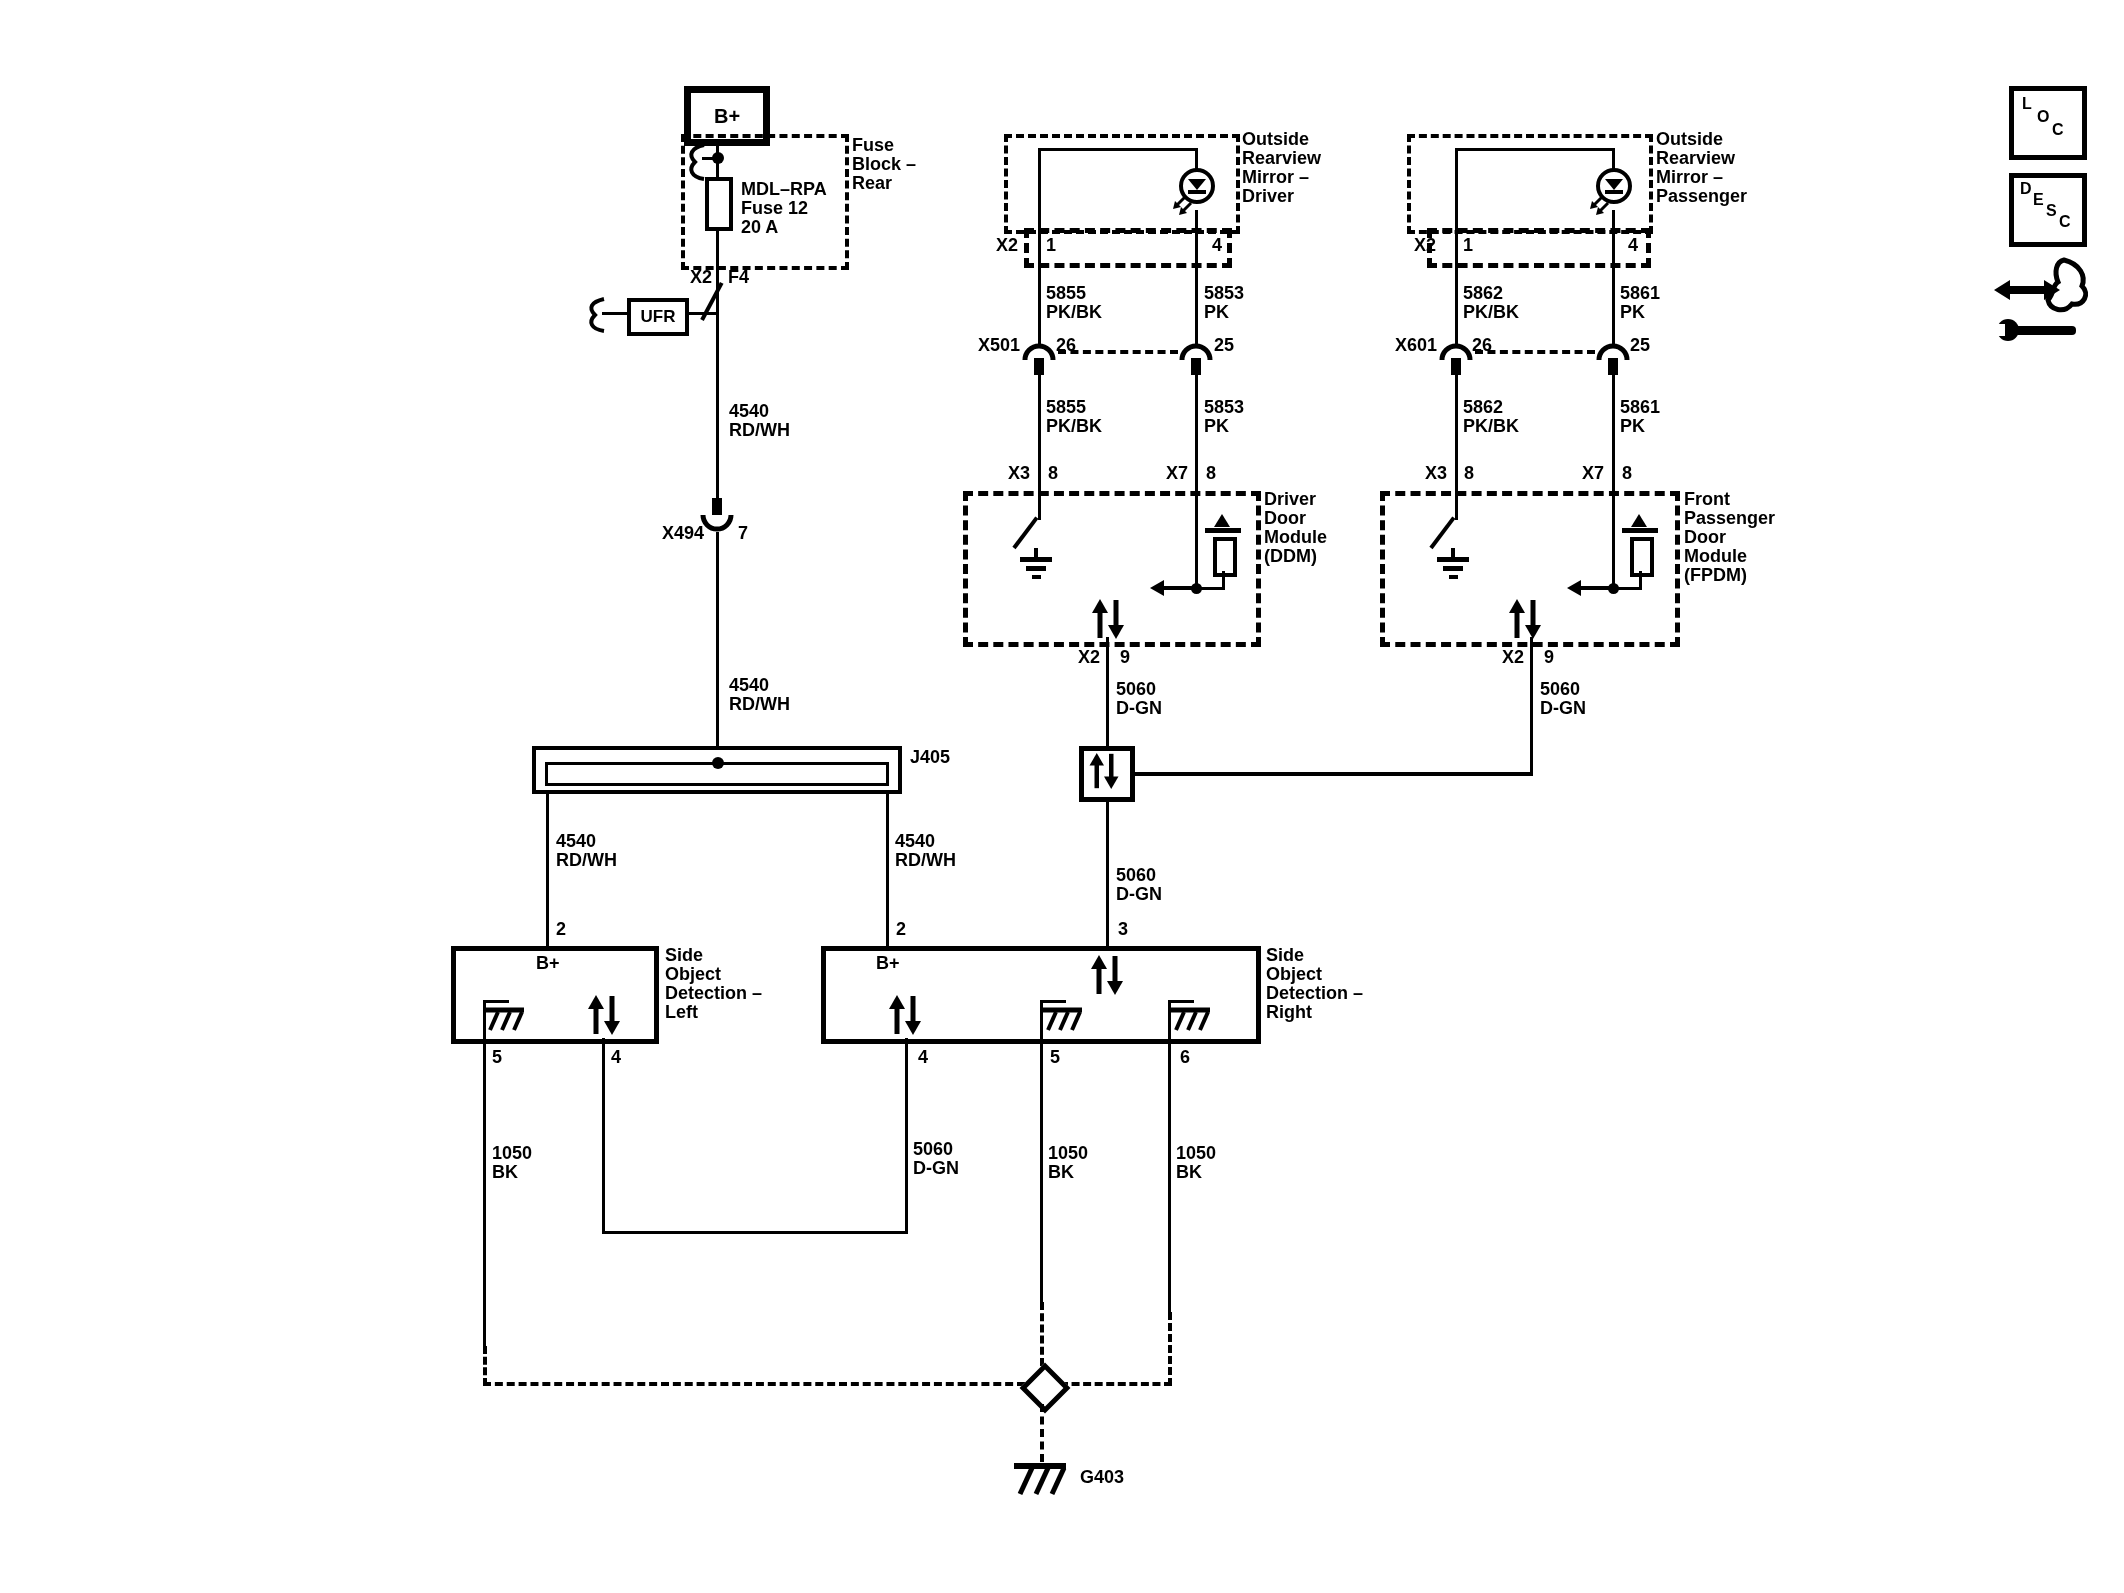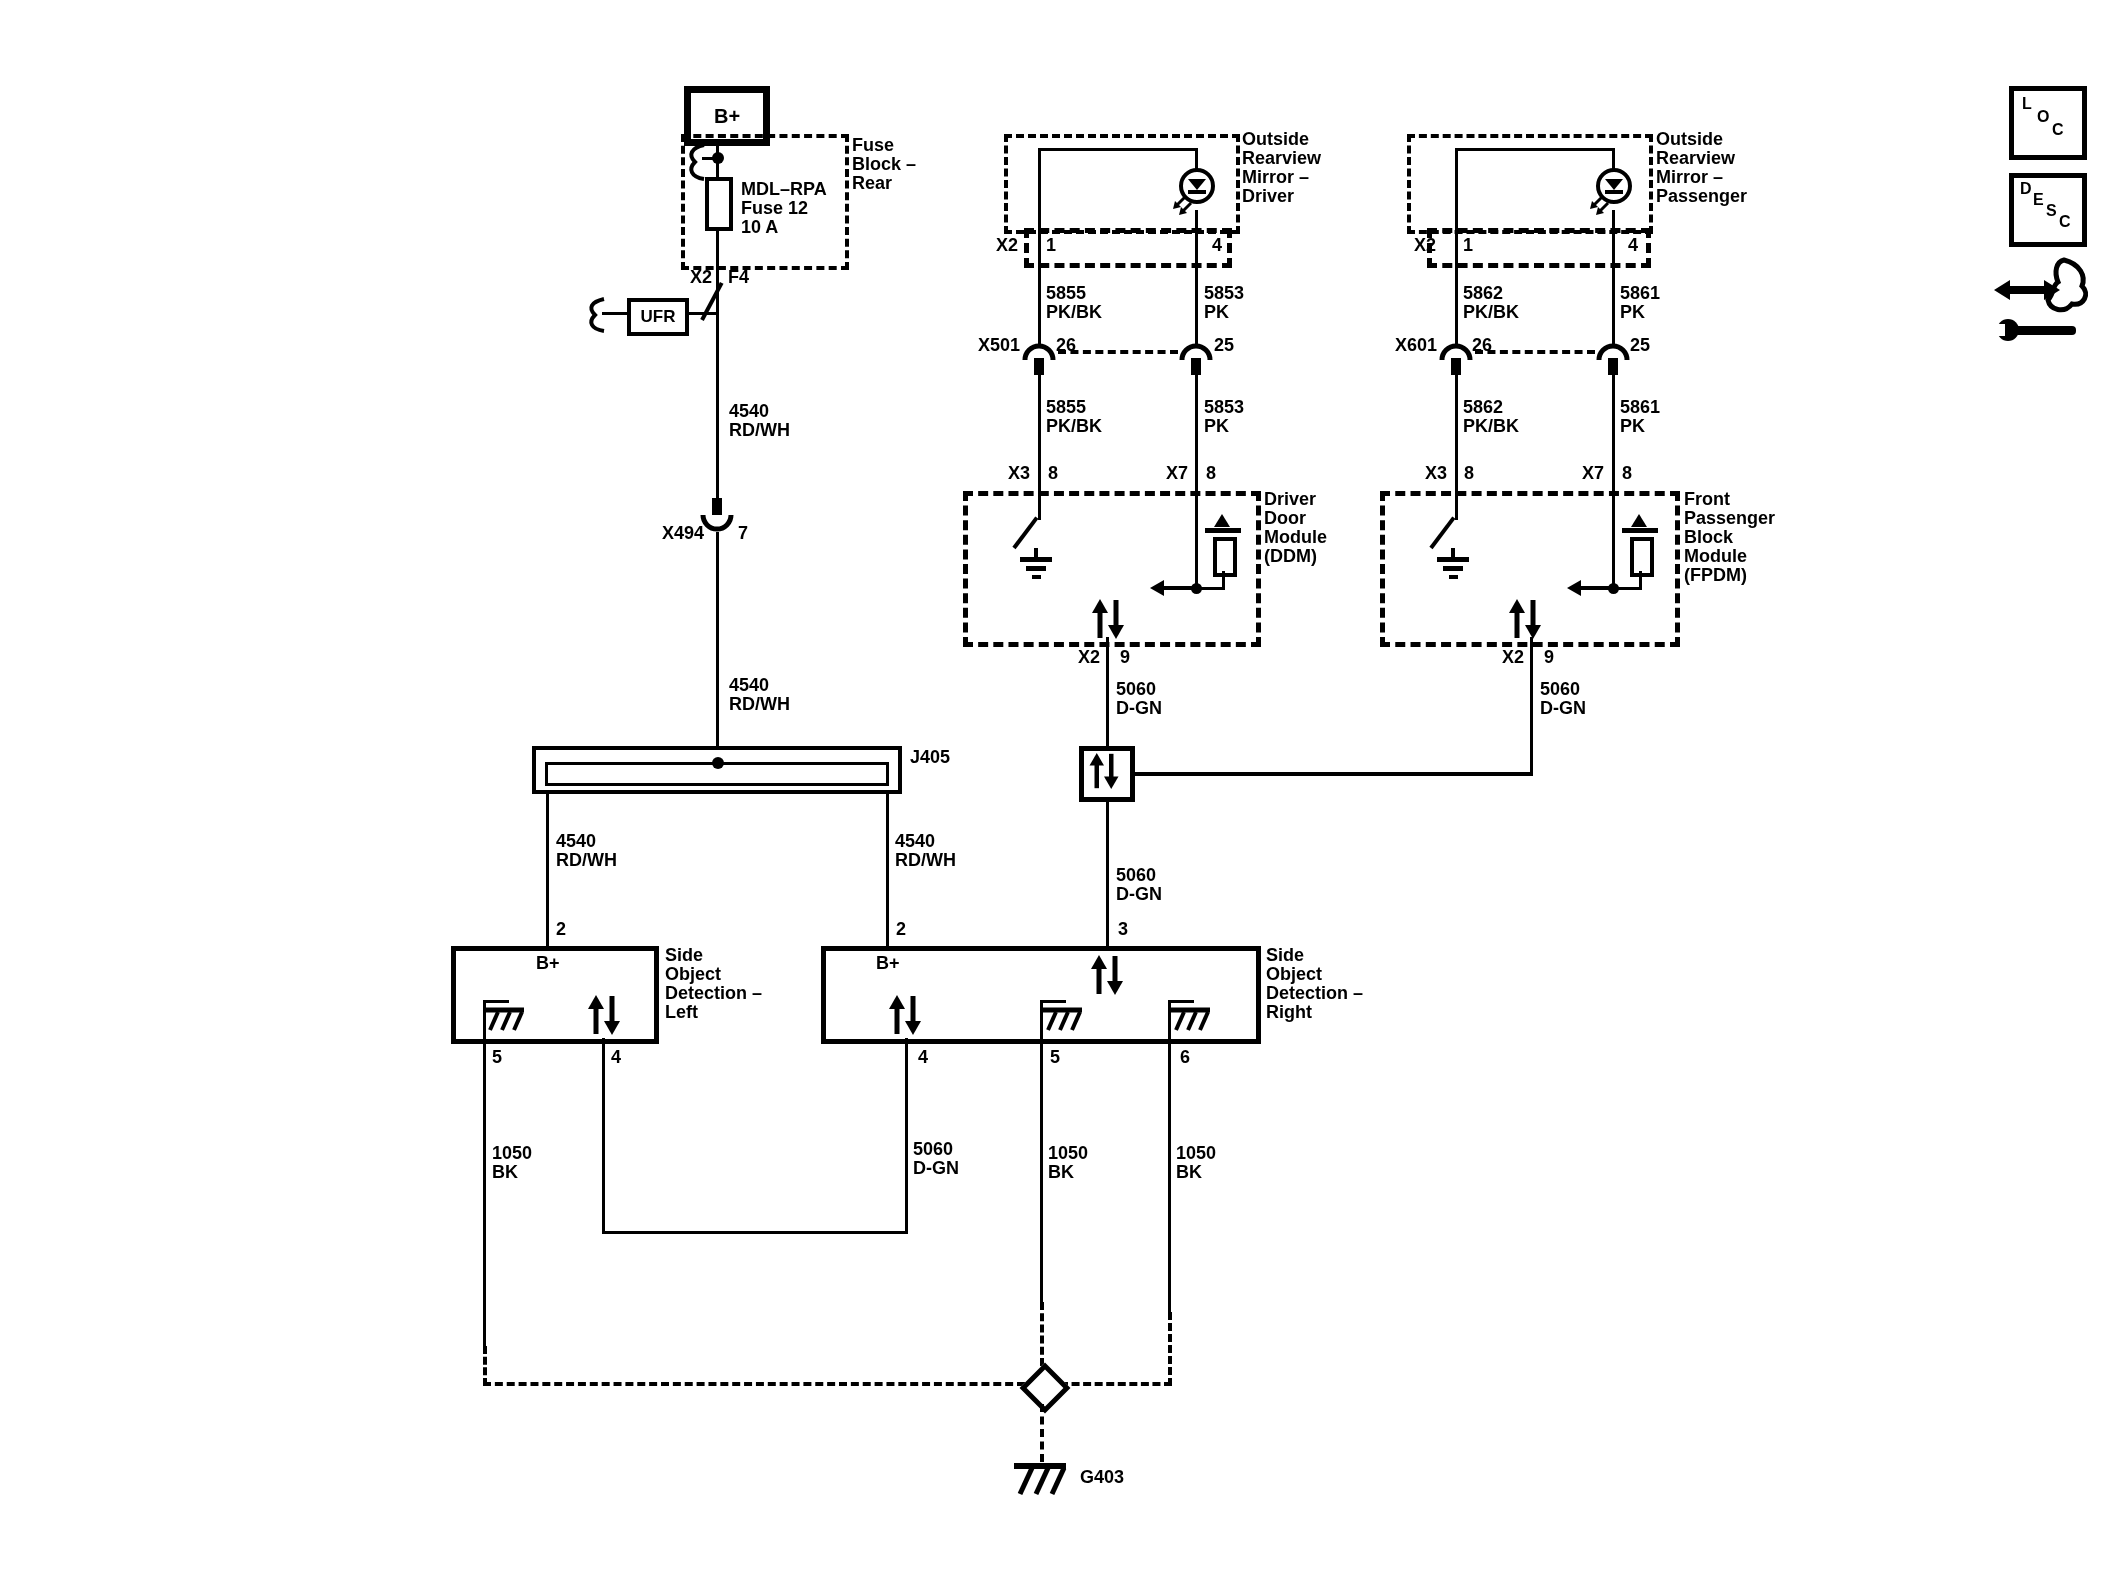--- a/index.html
+++ b/index.html
@@ -33,21 +33,21 @@
 
   <div class="dbox" style="left:681px;top:134px;width:160px;height:128px"></div>
   <svg class="icon" style="left:686px;top:142px" width="22" height="40" viewBox="0 0 22 40">
       <path d="M18,3 C5,6 2,13 9,20 C2,27 5,35 18,37" stroke="#000" stroke-width="4" fill="none"></path>
     </svg>
   <div class="w" style="left:702px;top:157px;width:18px;height:3px"></div>
   <div class="dot" style="left:712px;top:152px"></div>
   <div style="position:absolute;left:705px;top:177px;width:20px;height:46px;border:4px solid #000;background:#fff"></div>
   <div class="lbl" style="left:741px;top:180px">MDL–RPA
 Fuse 12
-10 A</div>
+20 A</div>
   <div class="lbl" style="left:852px;top:136px">Fuse
 Block –
 Rear</div>
 
   <div class="w" style="left:716px;top:227px;width:3px;height:271px"></div>
   <div class="lbl ra" style="left:712px;top:268px">X2</div>
   <div class="lbl" style="left:728px;top:268px">F4</div>
   <div class="diag" style="left:702px;top:318px;width:42px;transform:rotate(-62deg)"></div>
 
   <div class="w" style="left:602px;top:312px;width:116px;height:3px"></div>
@@ -237,21 +237,21 @@
   <div class="lbl" style="left:1620px;top:398px">5861
 PK</div>
   <div class="lbl ra" style="left:1447px;top:464px">X3</div>
   <div class="lbl" style="left:1464px;top:464px">8</div>
   <div class="lbl ra" style="left:1604px;top:464px">X7</div>
   <div class="lbl" style="left:1622px;top:464px">8</div>
 
   <div class="bbox" style="left:1380px;top:491px;width:290px;height:146px"></div>
   <div class="lbl" style="left:1684px;top:490px">Front
 Passenger
-Block
+Door
 Module
 (FPDM)</div>
   <div class="w" style="left:1455px;top:488px;width:3px;height:32px"></div>
   <div class="diag" style="left:1431px;top:546px;width:38px;transform:rotate(-53deg)"></div>
   <svg class="icon" style="left:1431px;top:548px" width="44" height="34" viewBox="0 0 44 34">
     <line x1="22" y1="0" x2="22" y2="9" stroke="#000" stroke-width="4"></line>
     <rect x="6" y="9" width="32" height="5" fill="#000"></rect>
       <rect x="12" y="18" width="20" height="5" fill="#000"></rect>
       <rect x="18" y="27" width="9" height="4" fill="#000"></rect>
   </svg>

